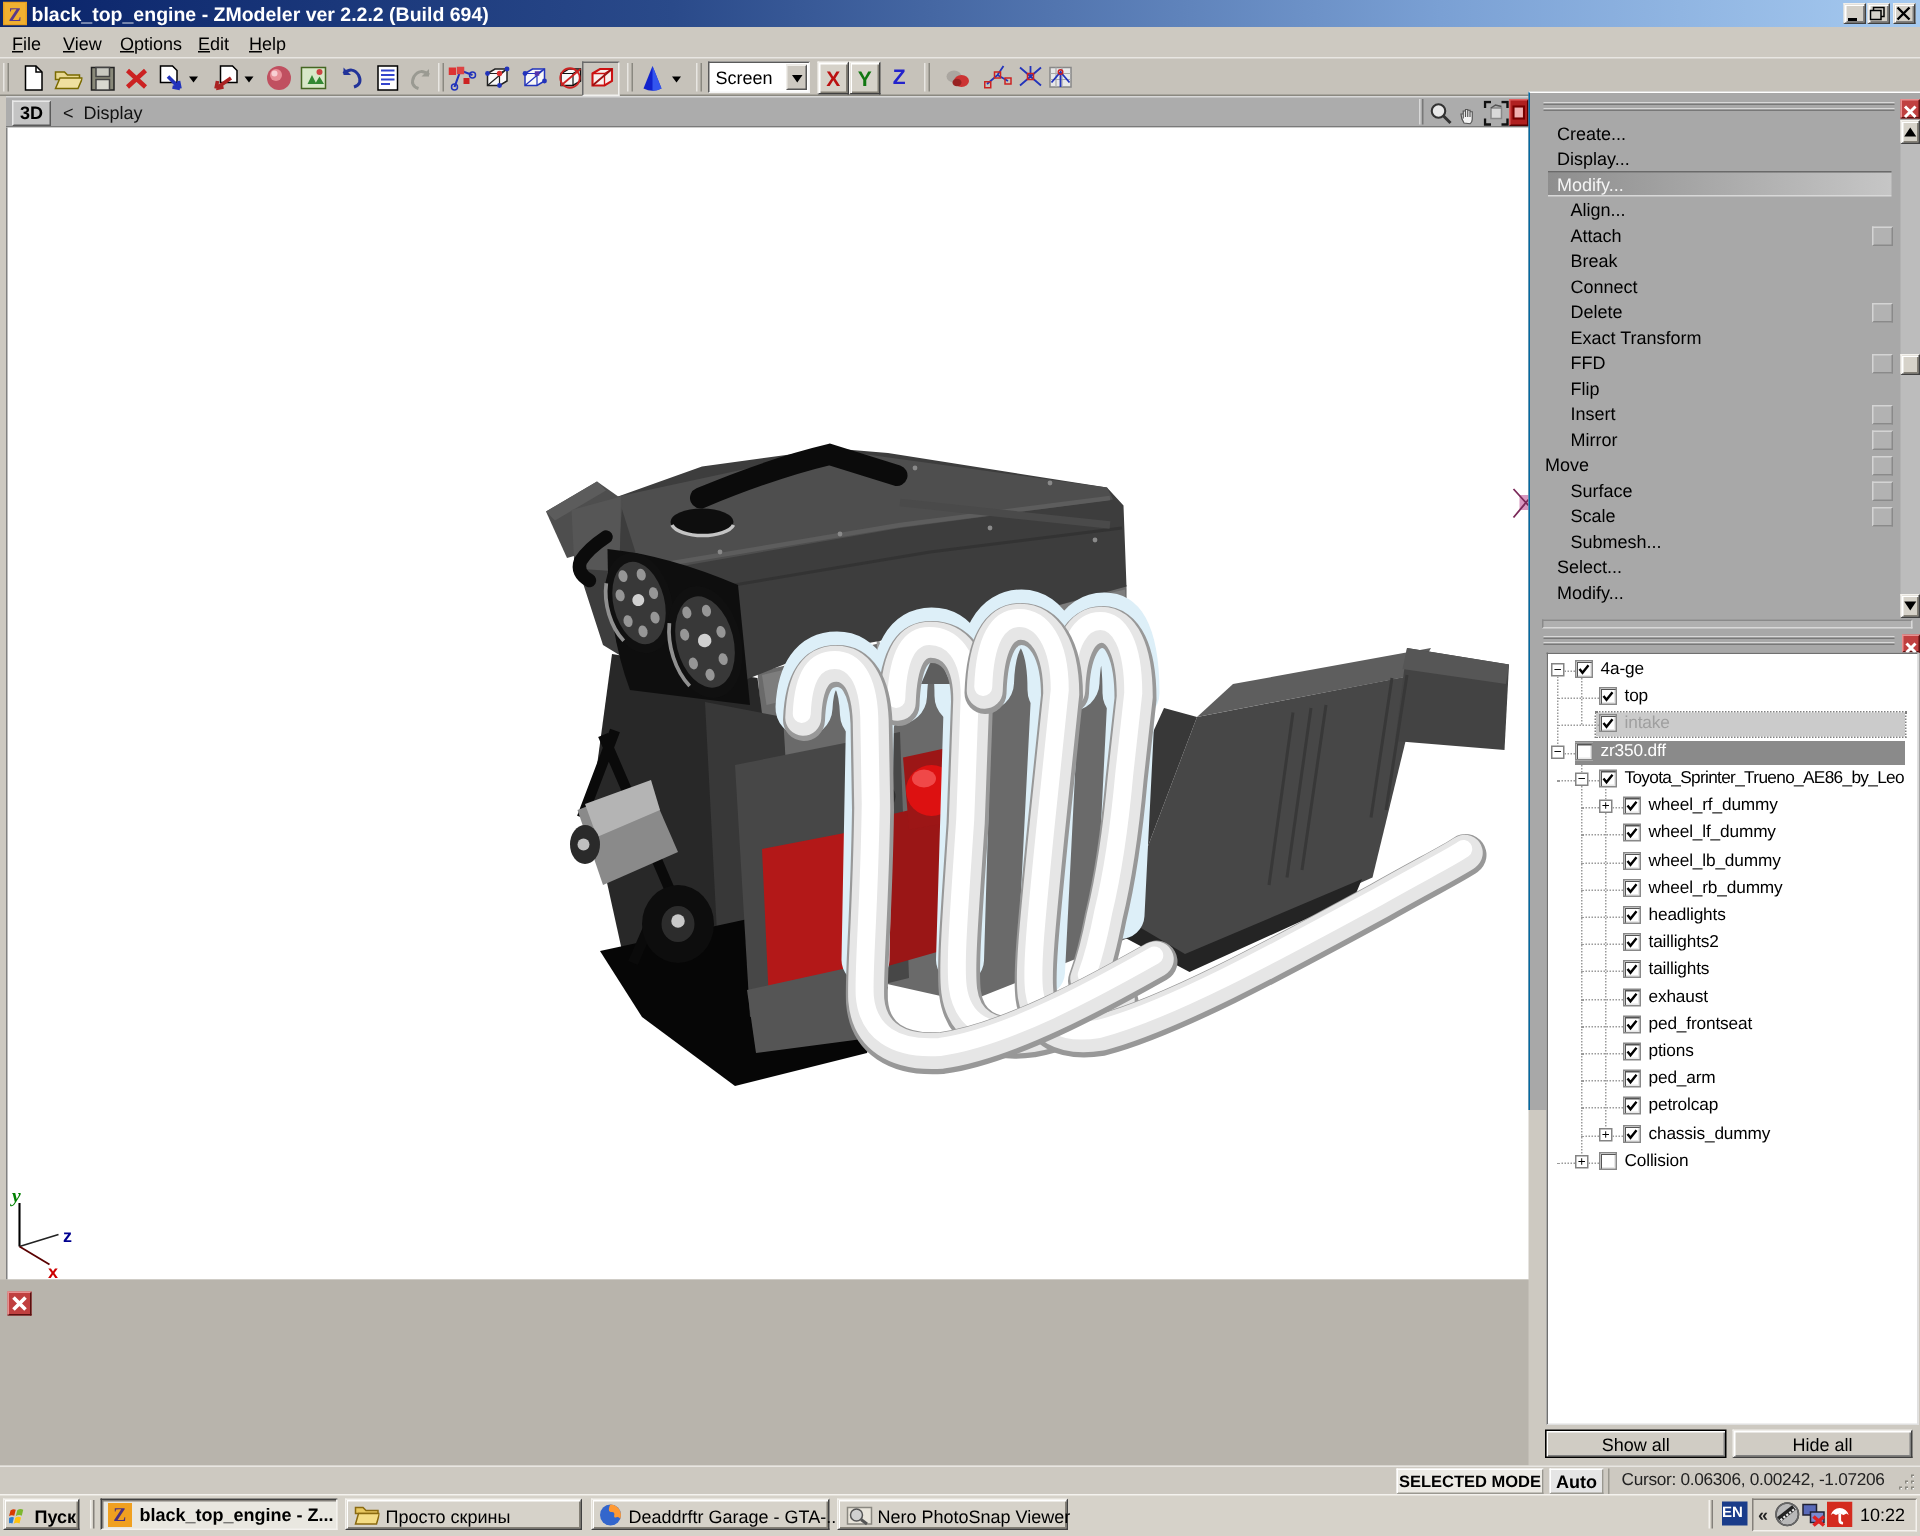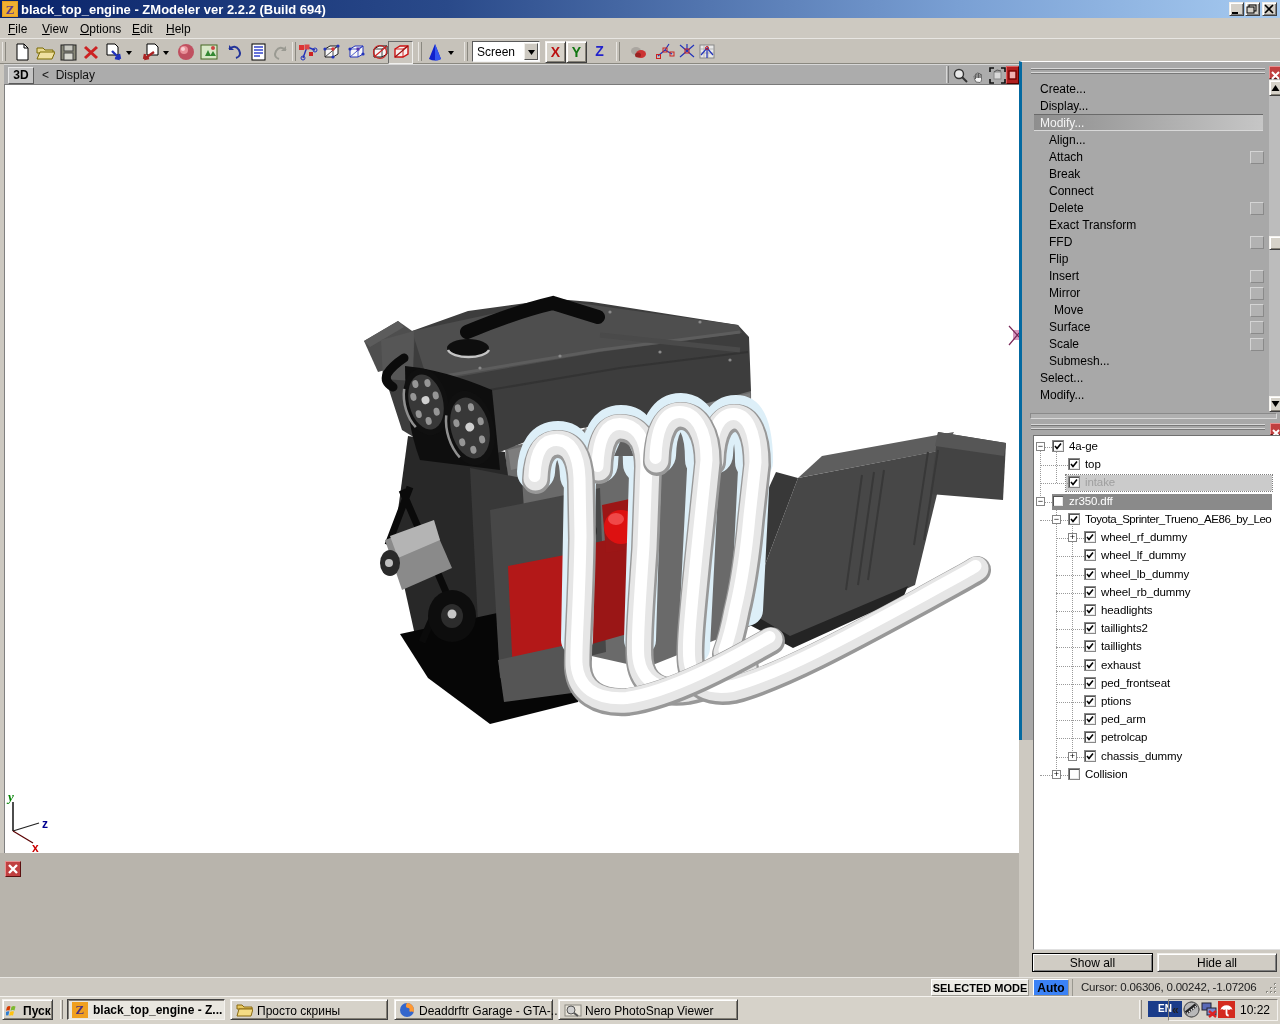--- a/index.html
+++ b/index.html
@@ -9,21 +9,21 @@
 #menubar{left:0;top:18px;width:1280px;height:20px;background:#cdc9c1;font-size:12px;color:#000}
 #menubar span{position:absolute;top:4px}
 #menubar u{text-decoration:underline}
 #toolbar{left:0;top:38px;width:1280px;height:26px;background:#c6c2ba;border-top:1px solid #e8e6e2;border-bottom:1px solid #8a8880}
 .tbi{position:absolute;top:3px;width:20px;height:20px}
 .grip{position:absolute;top:3px;width:4px;height:19px;border-left:1px solid #e8e6e2;border-right:1px solid #8a8880}
 #vheader{left:4px;top:64px;width:1015px;height:21px;background:#acacac;border-top:1px solid #d8d8d8;border-bottom:1px solid #7a7a7a}
 #btn3d{position:absolute;left:4px;top:2px;width:26px;height:17px;background:#c4c4c4;border:1px solid;border-color:#e8e8e8 #5a5a5a #5a5a5a #e8e8e8;font-weight:bold;font-size:12px;text-align:center;line-height:15px}
 #vhtext{position:absolute;left:38px;top:3px;font-size:12px;color:#111}
 #viewport{left:4px;top:85px;width:1015px;height:768px;background:#ffffff;border-left:1px solid #808080}
-#rpanel{left:1019px;top:61px;width:261px;height:679px;background:#a8a8a8;border-left:3px solid #0369a1;border-top:1px solid #fff}
+#rpanel{left:1019px;top:61px;width:261px;height:679px;background:#a8a8a8;border-left:1px solid #0369a1;border-top:1px solid #fff}
 #logwin{left:0px;top:853px;width:1019px;height:124px;background:#b8b4ac}
 #logwhite{position:absolute;left:24px;top:5px;width:993px;height:111px;background:#fff;border:1px solid #808080;border-bottom-color:#e8e8e8;border-right-color:#e8e8e8}
 #statusbar{left:0;top:977px;width:1280px;height:19px;background:#cdc9c1;border-top:1px solid #e8e6e2}
 #taskbar{left:0;top:996px;width:1280px;height:28px;background:#d6d2c9;border-top:1px solid #f4f2ee}
 .raised{background:#d6d2c9;border:1px solid;border-color:#f4f2ee #404040 #404040 #f4f2ee;box-shadow:inset 1px 1px 0 #fff,inset -1px -1px 0 #848076}
 .cmditem{position:absolute;left:18px;font-size:12px;color:#000}
 .treerow{position:absolute;font-size:11.5px;color:#000;white-space:nowrap;letter-spacing:-0.1px}
 .cb{position:absolute;width:12px;height:12px;background:#fff;border:1px solid #888;box-shadow:inset 1px 1px 0 #555, inset -1px -1px 0 #e8e8e8}
 .dot-v{border-left:1px dotted #9a9a9a;width:1px}
 .dot-h{border-top:1px dotted #9a9a9a;height:1px}
@@ -400,21 +400,21 @@
   <div class="cmditem" style="top:71px;left:27px">Align...</div>
   <div class="cmditem" style="top:88px;left:27px">Attach</div>
   <div class="cmditem" style="top:105px;left:27px">Break</div>
   <div class="cmditem" style="top:122px;left:27px">Connect</div>
   <div class="cmditem" style="top:139px;left:27px">Delete</div>
   <div class="cmditem" style="top:156px;left:27px">Exact Transform</div>
   <div class="cmditem" style="top:173px;left:27px">FFD</div>
   <div class="cmditem" style="top:190px;left:27px">Flip</div>
   <div class="cmditem" style="top:207px;left:27px">Insert</div>
   <div class="cmditem" style="top:224px;left:27px">Mirror</div>
-  <div class="cmditem" style="top:241px;left:32px">Move</div>
+  <div class="cmditem" style="top:241px;left:10px">Move</div>
   <div class="cmditem" style="top:258px;left:27px">Surface</div>
   <div class="cmditem" style="top:275px;left:27px">Scale</div>
   <div class="cmditem" style="top:292px;left:27px">Submesh...</div>
   <div class="cmditem" style="top:309px">Select...</div>
   <div class="cmditem" style="top:326px">Modify...</div>
 
   <div class="abs" style="left:228px;top:89px;width:14px;height:13px;background:#b2b2b2;border:1px solid;border-color:#d4d4d4 #8a8a8a #8a8a8a #d4d4d4"></div>
   <div class="abs" style="left:228px;top:140px;width:14px;height:13px;background:#b2b2b2;border:1px solid;border-color:#d4d4d4 #8a8a8a #8a8a8a #d4d4d4"></div>
   <div class="abs" style="left:228px;top:174px;width:14px;height:13px;background:#b2b2b2;border:1px solid;border-color:#d4d4d4 #8a8a8a #8a8a8a #d4d4d4"></div>
   <div class="abs" style="left:228px;top:208px;width:14px;height:13px;background:#b2b2b2;border:1px solid;border-color:#d4d4d4 #8a8a8a #8a8a8a #d4d4d4"></div>
@@ -576,21 +576,21 @@
 </div>
 
 <div class="abs" id="logwin">
   <div class="abs" style="left:5px;top:8px;width:16px;height:16px;background:#c04040;border:1px solid;border-color:#e89090 #5a1010 #5a1010 #e89090"><svg width="14" height="14">
         <path d="M3,3 L11,11 M11,3 L3,11" stroke="#fff" stroke-width="2.4"></path>
       </svg></div>
 </div>
 
 <div class="abs" id="statusbar">
   <div class="abs" style="left:931px;top:1px;width:98px;height:17px;background:#eceae4;border:1px solid;border-color:#fff #9a9890 #9a9890 #fff;font-size:11px;font-weight:bold;text-align:center;padding-top:2px">SELECTED MODE</div>
-  <div class="abs" style="left:1033px;top:1px;width:36px;height:17px;background:#3b82f6;border:1px solid;border-color:#fff #9a9890 #9a9890 #fff;font-size:12px;font-weight:bold;text-align:center;padding-top:1px">Auto</div>
+  <div class="abs" style="left:1033px;top:1px;width:36px;height:17px;background:#e5e5e5;border:1px solid;border-color:#fff #9a9890 #9a9890 #fff;font-size:12px;font-weight:bold;text-align:center;padding-top:1px">Auto</div>
   <div class="abs" style="left:1072px;top:1px;width:190px;height:17px;border-left:1px solid #9a9890;font-size:11.5px;color:#222;padding:2px 0 0 8px;white-space:nowrap;letter-spacing:-0.2px">Cursor: 0.06306, 0.00242, -1.07206</div>
   <svg class="abs" style="left:1264px;top:3px" width="14" height="14">
     <g fill="#8a8880">
         <rect x="10" y="10" width="2" height="2"></rect>
         <rect x="10" y="6" width="2" height="2"></rect>
         <rect x="10" y="2" width="2" height="2"></rect>
         <rect x="6" y="10" width="2" height="2"></rect>
         <rect x="6" y="6" width="2" height="2"></rect>
         <rect x="2" y="10" width="2" height="2"></rect>
       </g>
@@ -634,31 +634,31 @@
   </div>
 
   <div class="abs raised" style="left:394px;top:2px;width:159px;height:21px">
     <svg class="abs" style="left:4px;top:2px" width="16" height="16">
         <circle cx="8" cy="8" r="7" fill="#3366cc"></circle>
         <path d="M8,1 a7,7 0 0 1 6.5,9.5 q-1,-1.5 -2.5,-1 q-2,0.8 -1.5,-1.5 q0.5,-2 -1.5,-2 q-2.5,0 -2,-2.5 q0.3,-1.8 1,-2.5z" fill="#ff9933"></path>
       </svg>
     <div class="abs" style="left:24px;top:4px;font-size:12px;white-space:nowrap">Deaddrftr Garage - GTA-...</div>
   </div>
 
-  <div class="abs raised" style="left:558px;top:2px;width:180px;height:21px">
+  <div class="abs raised" style="left:558px;top:2px;width:154px;height:21px">
     <svg class="abs" style="left:5px;top:3px" width="18" height="15">
         <rect x="1" y="2" width="16" height="11" fill="#e8e4da" stroke="#8a8880"></rect>
         <circle cx="7" cy="7" r="4" fill="#d0d0d0" stroke="#555"></circle>
         <path d="M10,10 l4,3" stroke="#555" stroke-width="2"></path>
       </svg>
     <div class="abs" style="left:26px;top:4px;font-size:12px;white-space:nowrap">Nero PhotoSnap Viewer</div>
   </div>
 
   <div class="abs" style="left:1139px;top:3px;width:3px;height:19px;border-left:1px solid #f4f2ee;border-right:1px solid #84807a"></div>
-  <div class="abs" style="left:1148px;top:4px;width:34px;height:16px;background:#1a3c8a;color:#fff;font-size:10px;font-weight:bold;text-align:center;padding-top:2px">EN</div>
+  <div class="abs" style="left:1148px;top:4px;width:17px;height:16px;background:#1a3c8a;color:#fff;font-size:10px;font-weight:bold;padding-top:2px">EN</div>
   <div class="abs" style="left:1168px;top:2px;width:110px;height:22px;border:1px solid;border-color:#84807a #f4f2ee #f4f2ee #84807a"></div>
   <div class="abs" style="left:1172px;top:6px;font-size:12px;font-weight:bold;color:#222">«</div>
   <svg class="abs" style="left:1183px;top:4px" width="17" height="17">
       <circle cx="8.5" cy="8.5" r="7.5" fill="#b8b8b8" stroke="#444"></circle>
       <circle cx="8.5" cy="8.5" r="7.5" fill="none" stroke="#666"></circle>
       <path d="M3,12 L13,4" stroke="#222" stroke-width="4"></path>
       <path d="M4,12.5 L14,4.5" stroke="#e8e8e8" stroke-width="1.5" stroke-dasharray="1.5,1"></path>
     </svg>
   <svg class="abs" style="left:1201px;top:4px" width="17" height="17">
       <rect x="1" y="2" width="9" height="7" fill="#5a6ab8" stroke="#223"></rect>

